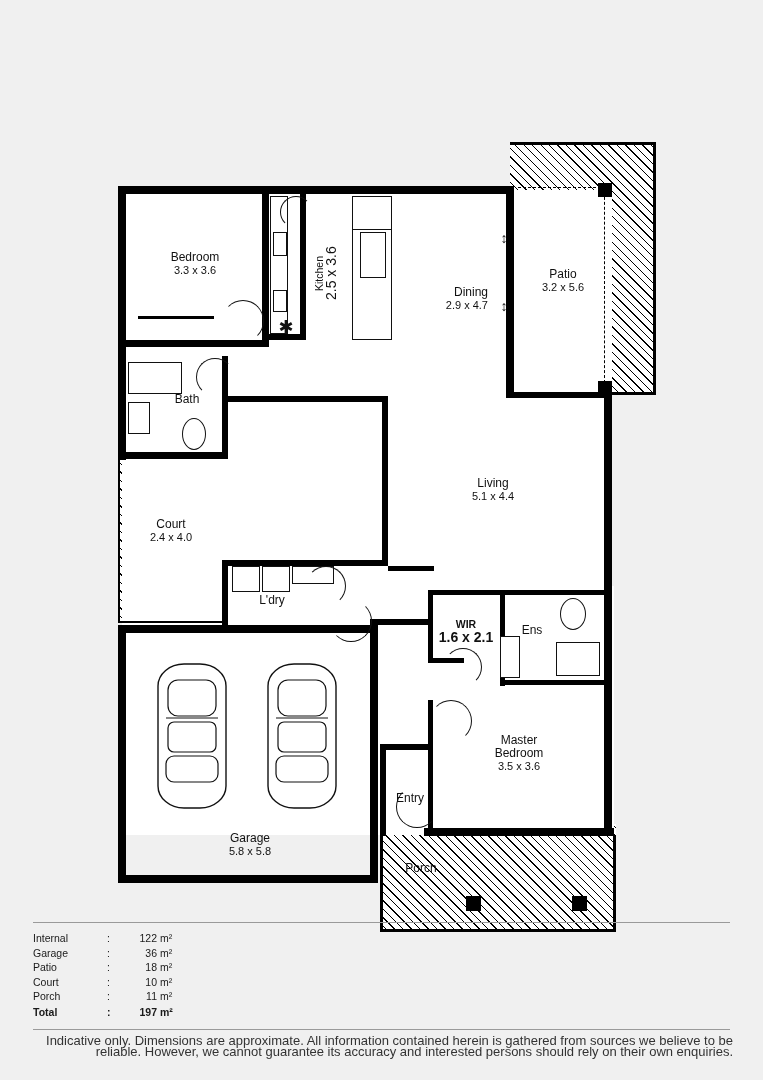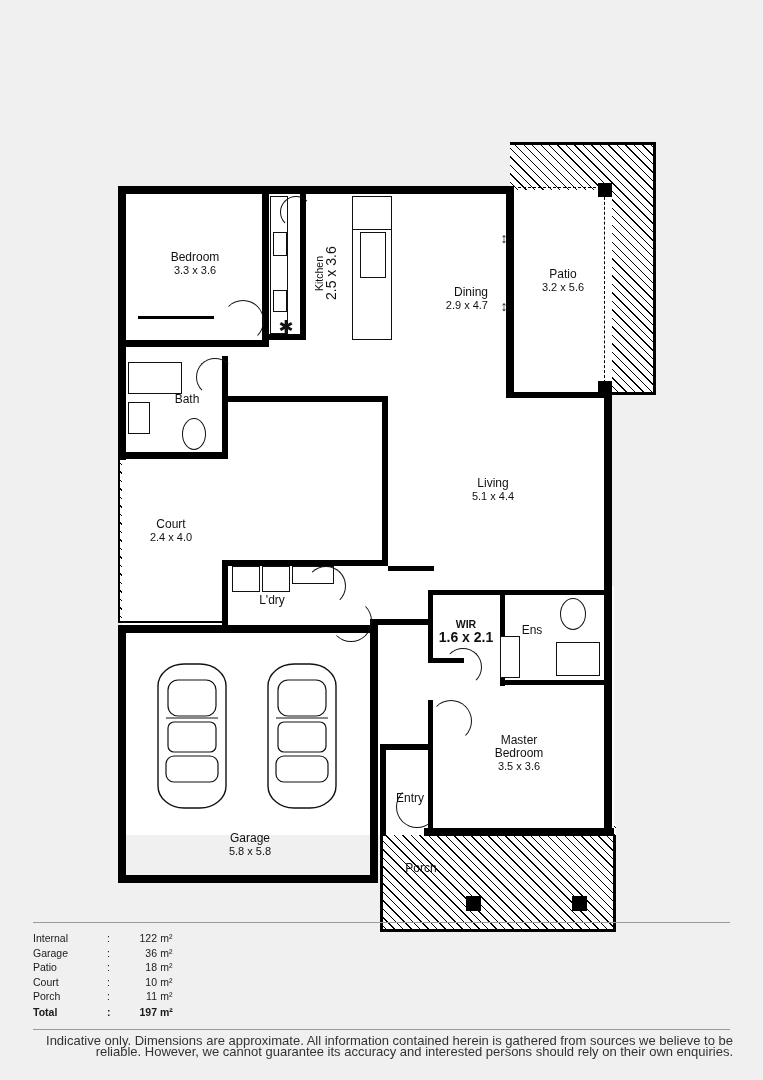--- a/index.html
+++ b/index.html
@@ -41,21 +41,21 @@
   .lbl.small .dim{font-size:14px;}
   .lbl.vert{writing-mode:vertical-rl;transform:rotate(180deg);line-height:12px;}
 
   
   .areas{position:absolute;left:33px;top:931px;font-size:10.5px;line-height:14.5px;}
   .areas table{border-collapse:collapse;}
   .areas td{padding:0 0 0 0;font-size:10.5px;}
   .areas td.k{width:74px;}
   .areas td.c{width:16px;text-align:left;}
   .areas td.v{text-align:right;width:34px;padding-right:3px;}
-  .areas td.u{text-align:center;margin-left:41px;}
+  .areas td.u{text-align:left;margin-left:41px;}
   .areas tr.total td{font-weight:bold;padding-top:1px;}
 
   .rule{position:absolute;left:33px;width:697px;height:1px;background:#9a9a9a;}
 
   .disclaimer{position:absolute;left:33px;top:1036px;width:700px;font-size:13px;line-height:10.5px;color:#333;text-align:right;}
 
   
   .fx{position:absolute;border:1px solid #111;background:#fff;}
   .fxr{position:absolute;border:1px solid #111;background:#fff;border-radius:50%;}
   .door-arc{position:absolute;border:1px solid #111;border-radius:50%;background:transparent;}

